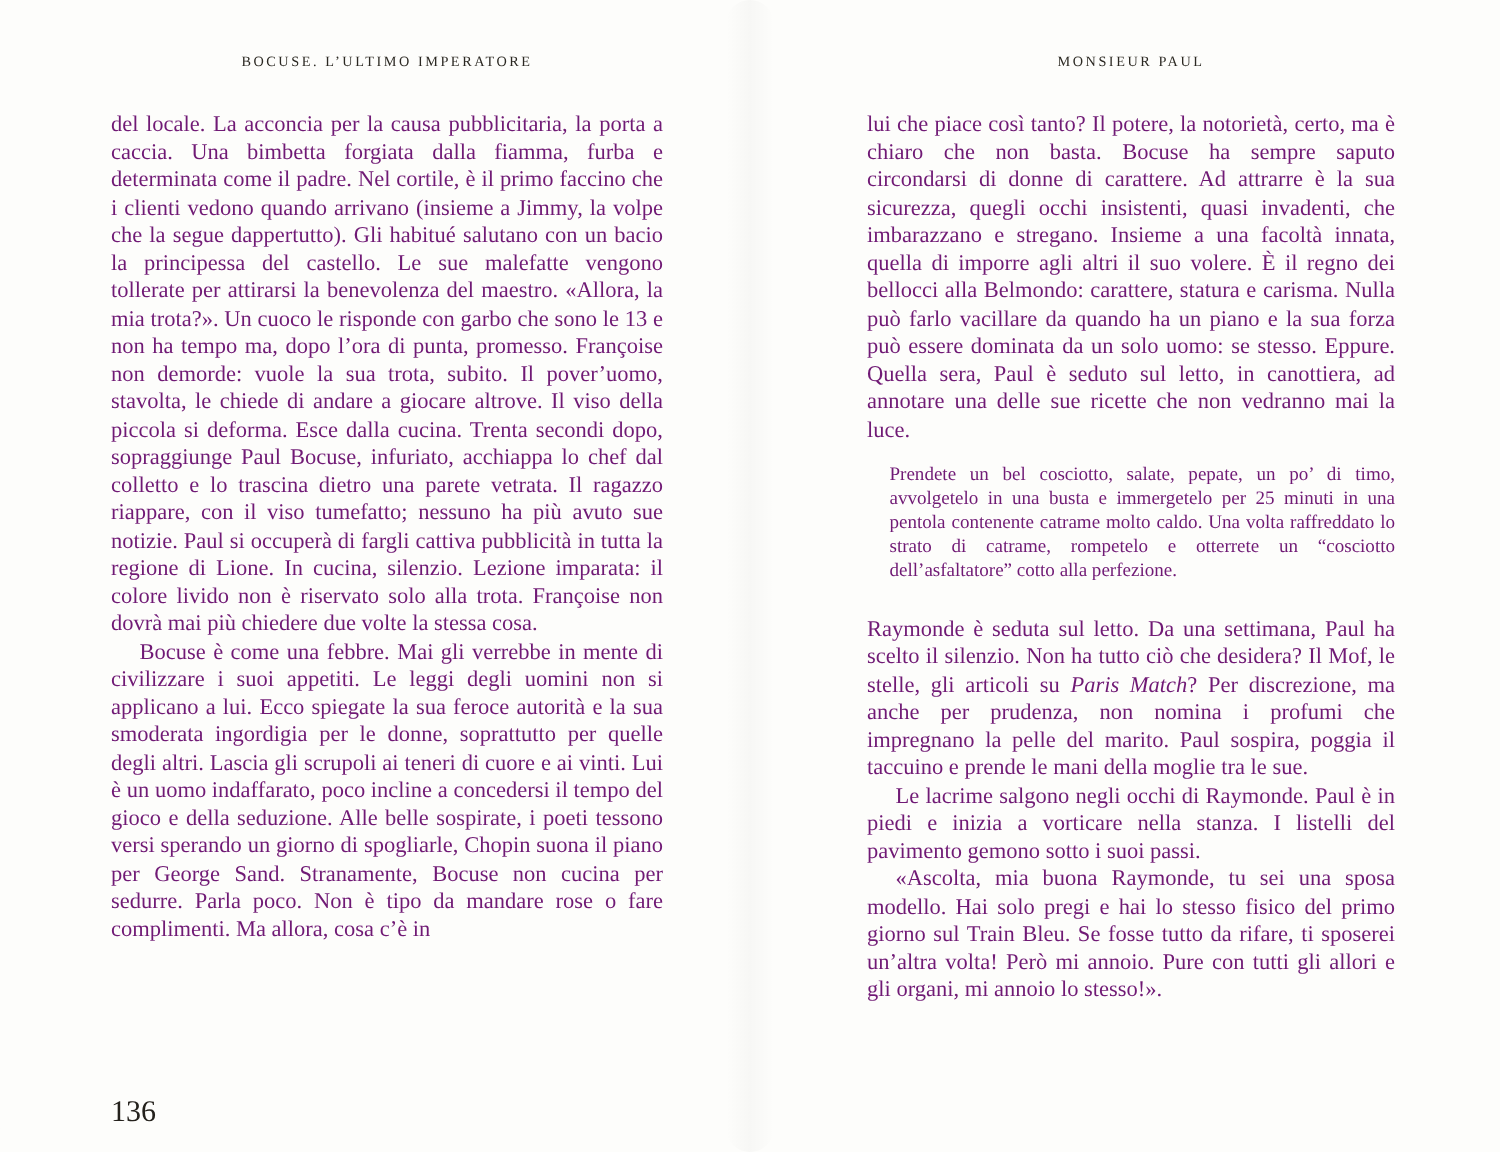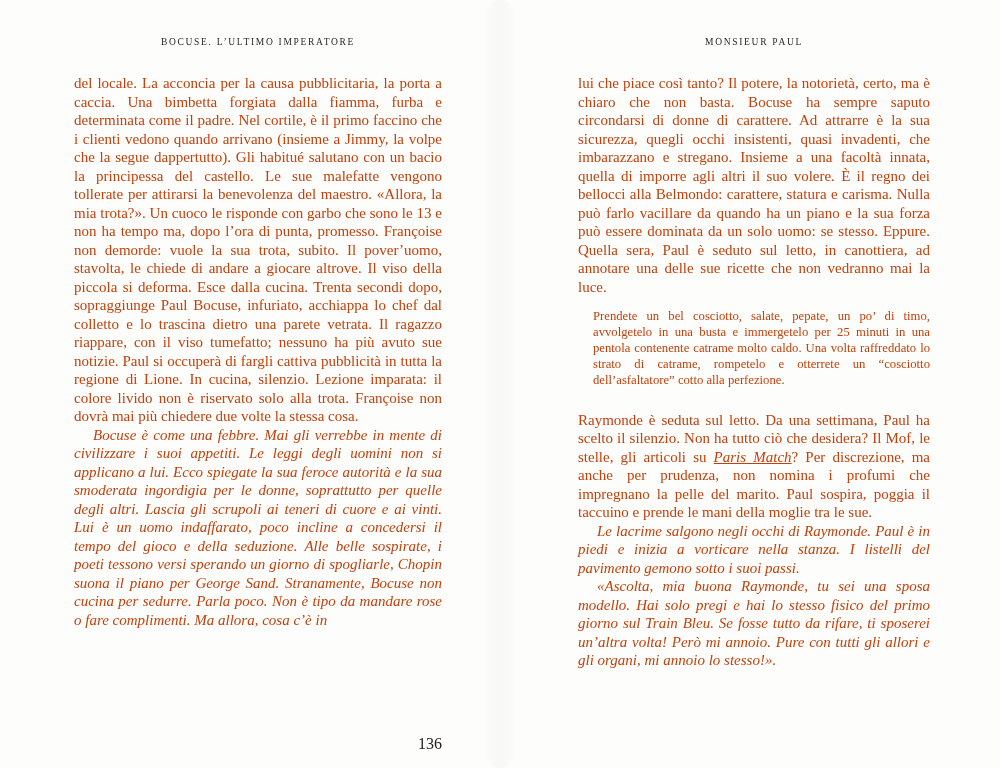--- a/index.html
+++ b/index.html
@@ -44,37 +44,37 @@
     color: #2b2822;
     margin-bottom: 27px;
     white-space: nowrap;
   }
   .body-text {
     font-size: 15px;
     line-height: 18.5px;
     text-align: justify;
     hyphens: auto;
     -webkit-hyphens: auto;
-    color: #c2410c;
+    color: #701a75;
   }
   .body-text p { margin: 0; }
-  .body-text p.indent { text-indent: 19px; font-style: italic; }
+  .body-text p.indent { text-indent: 19px; }
   .body-text p.quote {
     font-size: 12.7px;
     line-height: 15.9px;
     margin: 13px 0 22px 15px;
     text-indent: 0;
   }
-  .italic { font-style: italic; text-decoration: underline; }
+  .italic { font-style: italic; }
 
   .page-number {
     position: absolute;
     bottom: 15px;
-    text-align: right;
-    font-size: 16px;
+    text-align: left;
+    font-size: 20px;
     color: #24211c;
   }
   .page.left  .page-number { left: 74px; width: 368px; }
   .page.right .page-number { left: 78px; width: 352px; }
 </style>
 </head>
 <body>
 
 <div class="spread">
   <div class="gutter-shadow"></div>

